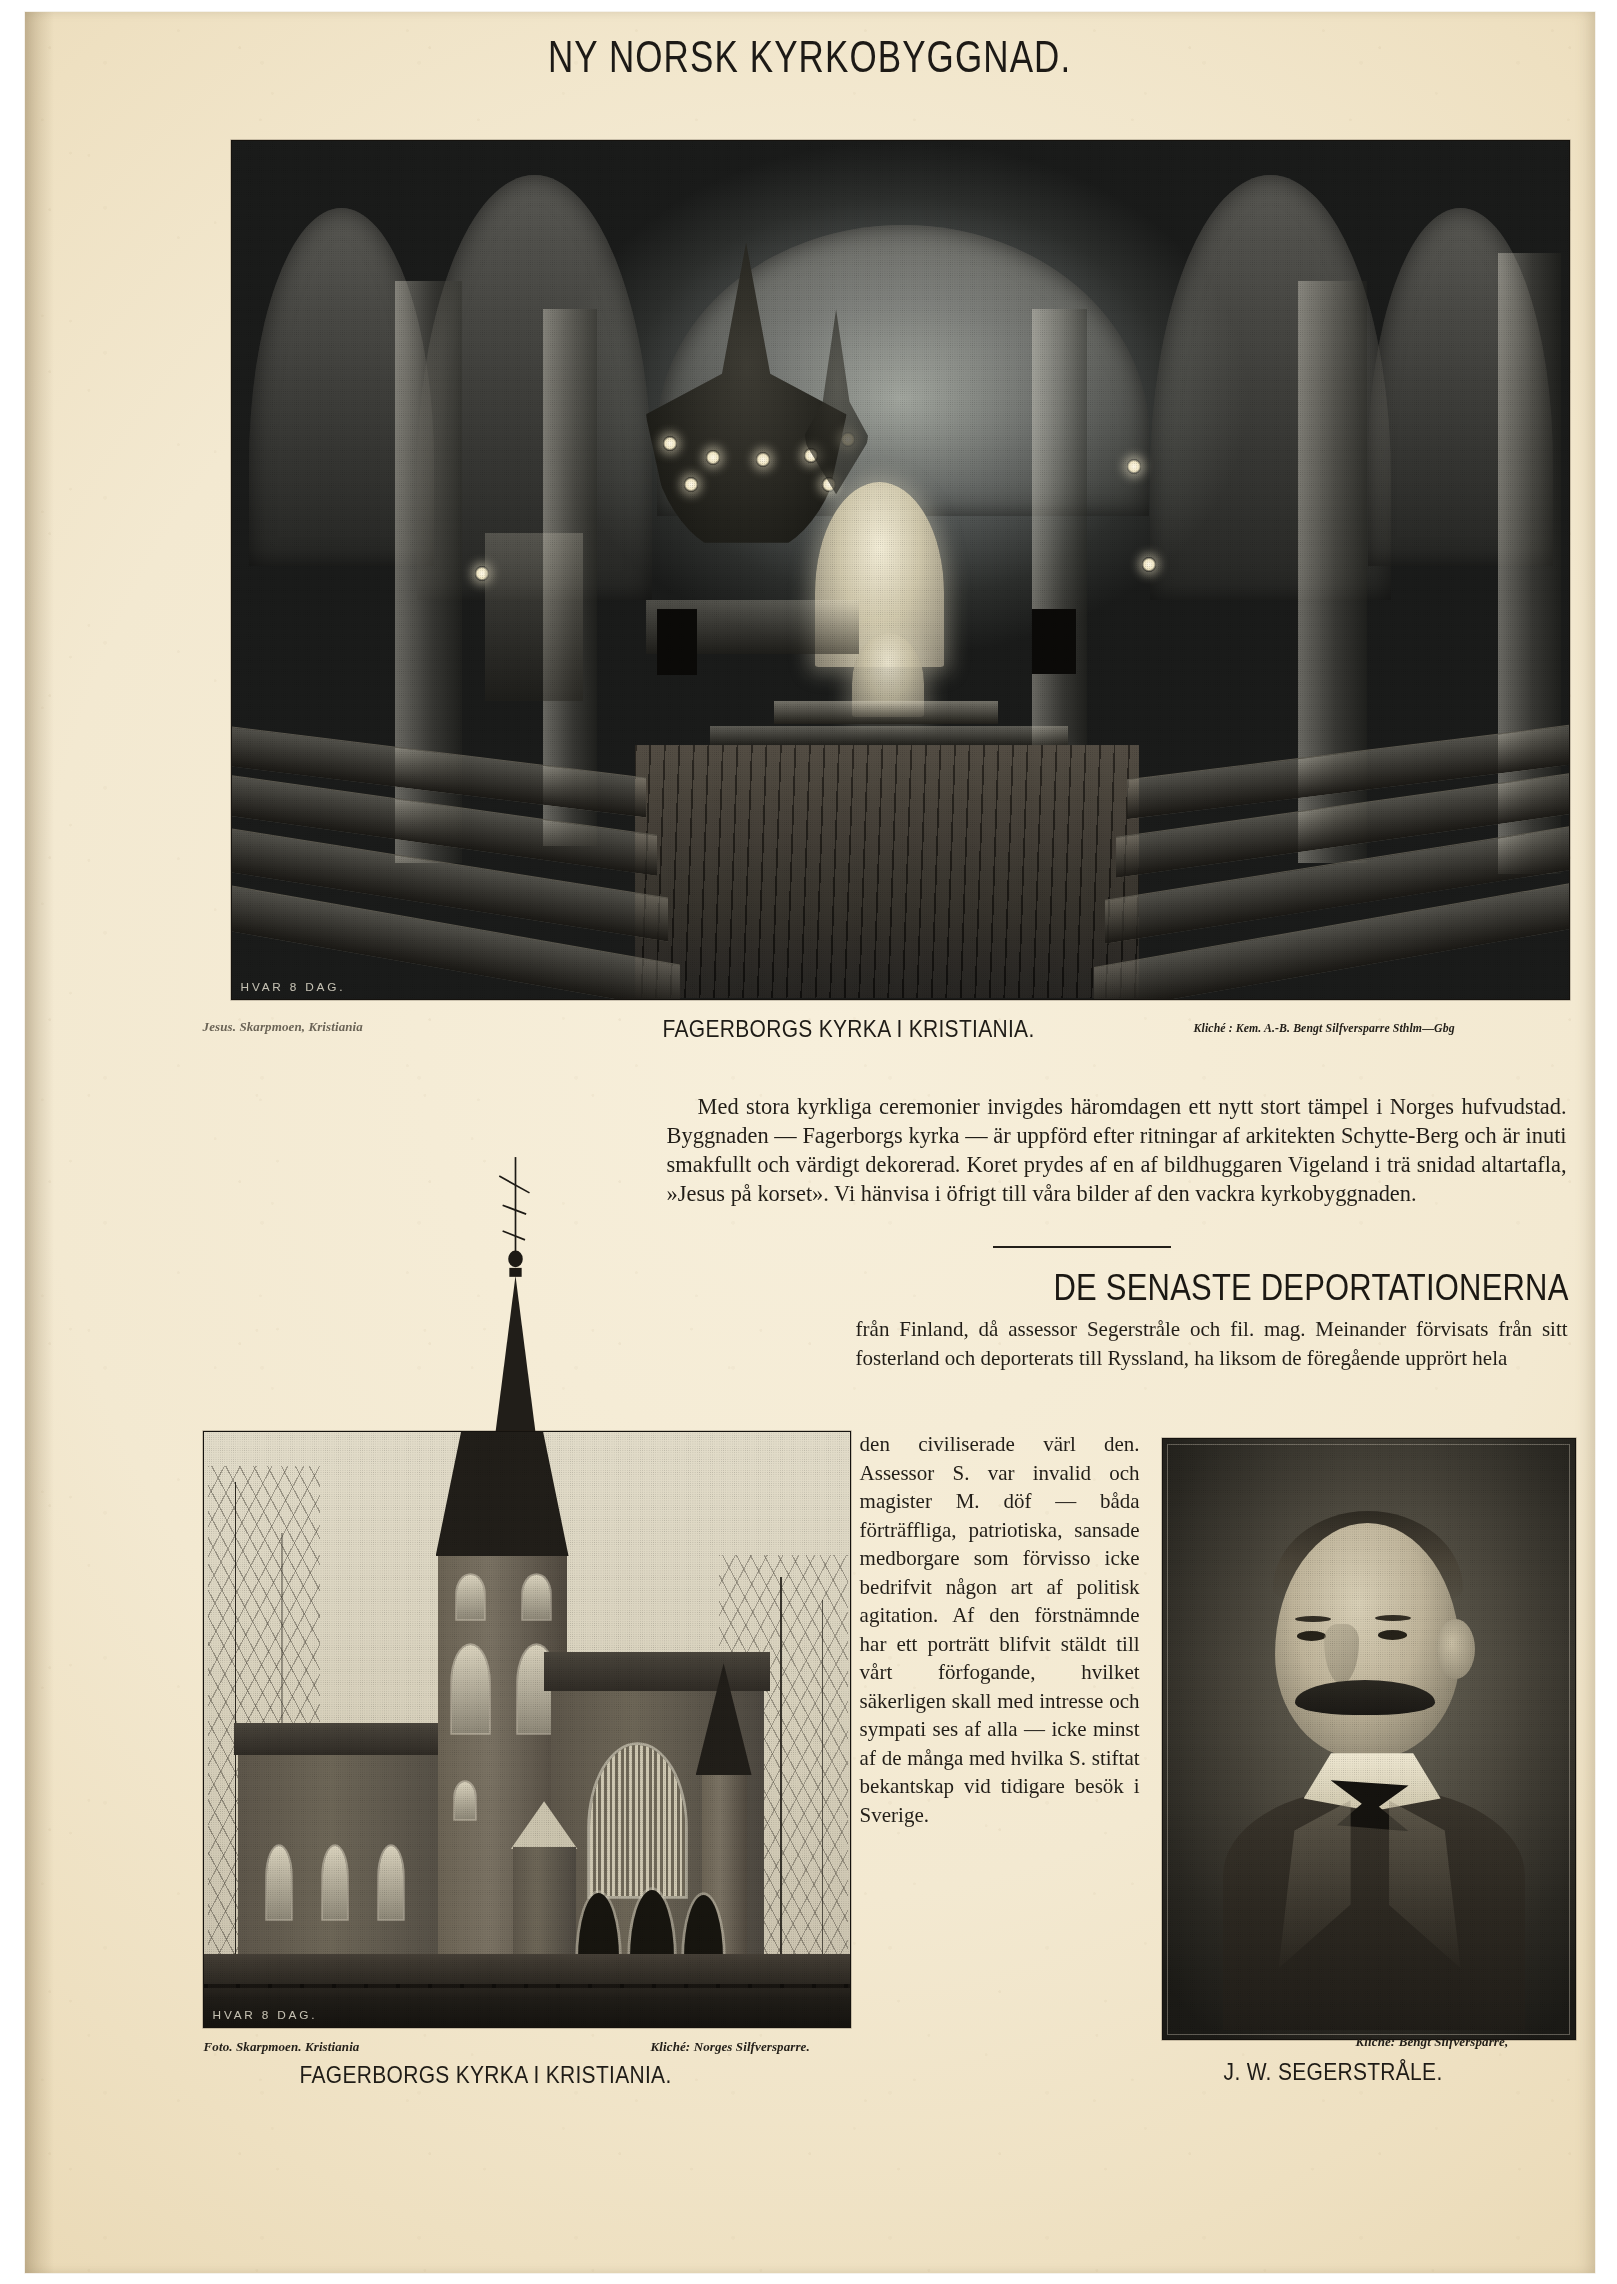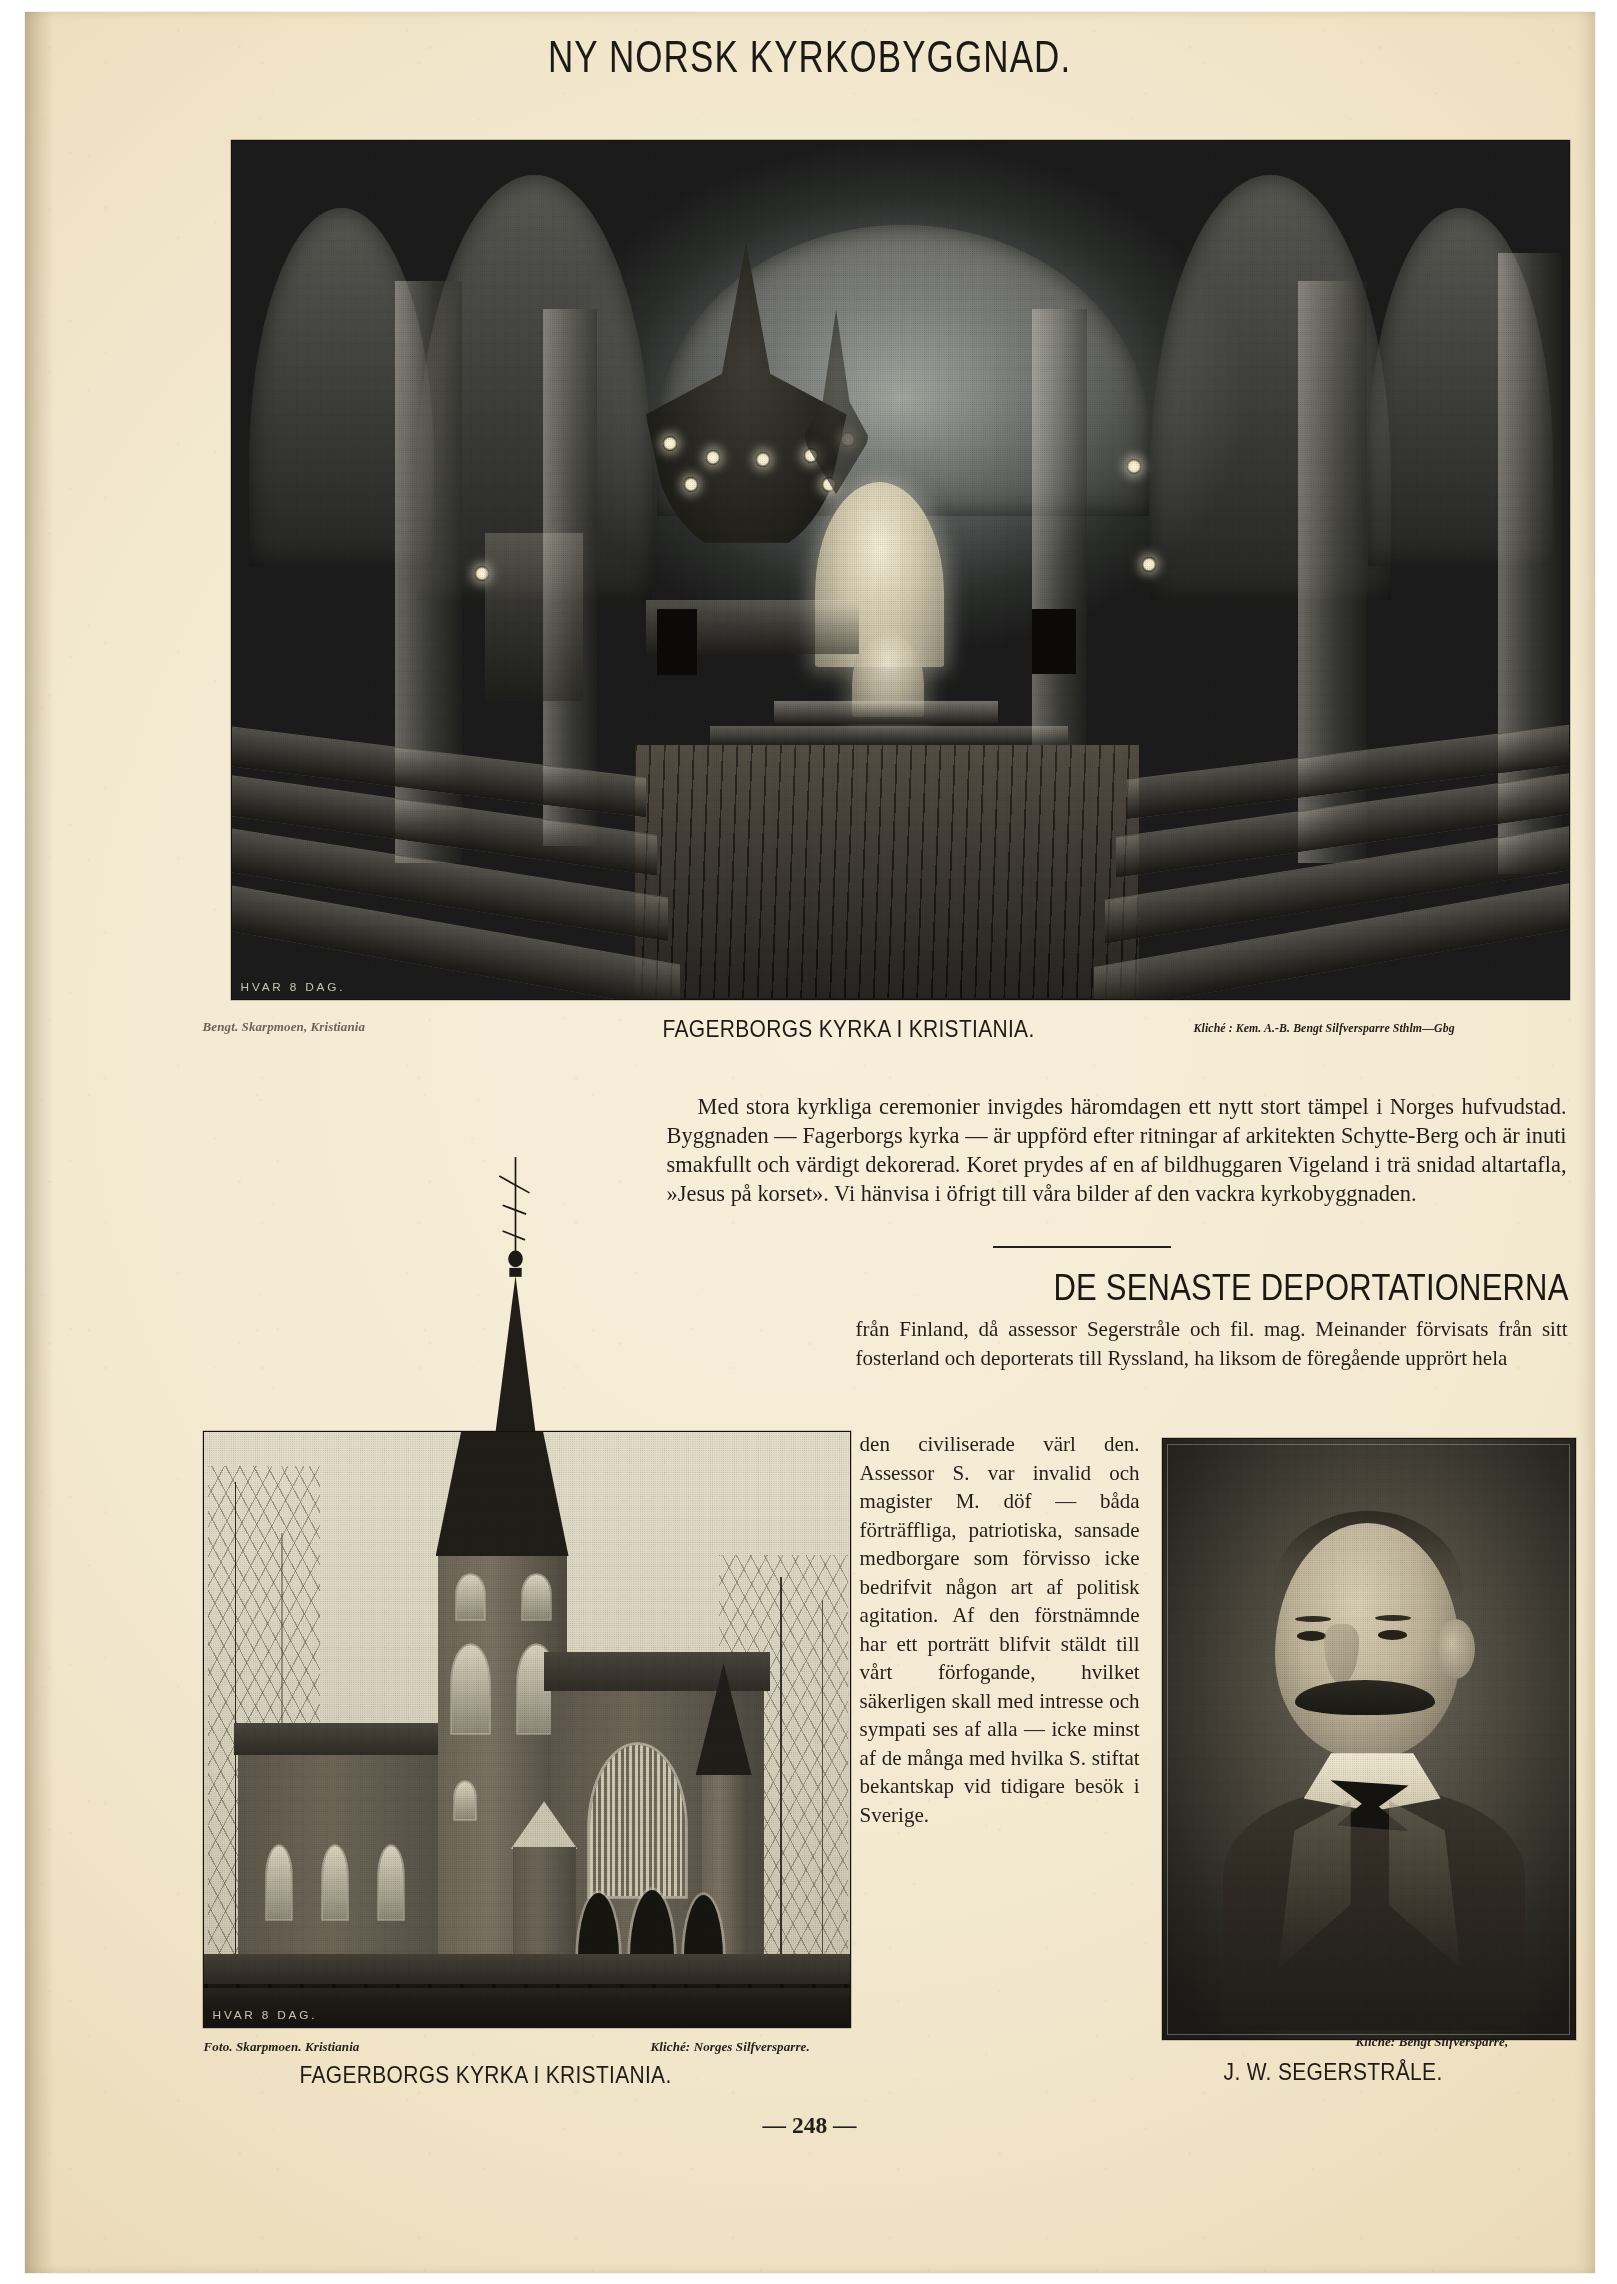--- a/index.html
+++ b/index.html
@@ -424,21 +424,21 @@
     <div class="pew" style="left:0px;   top:664px; width:425px; height:40px; transform: skewY(8deg);"></div>
     <div class="pew" style="left:0px;   top:722px; width:436px; height:43px; transform: skewY(9deg);"></div>
     <div class="pew" style="left:0px;   top:784px; width:448px; height:45px; transform: skewY(10deg);"></div>
     <div class="pew" style="left:895px; top:611px; width:442px; height:39px; transform: skewY(-7deg);"></div>
     <div class="pew" style="left:884px; top:664px; width:453px; height:40px; transform: skewY(-8deg);"></div>
     <div class="pew" style="left:873px; top:722px; width:464px; height:43px; transform: skewY(-9deg);"></div>
     <div class="pew" style="left:862px; top:784px; width:476px; height:45px; transform: skewY(-10deg);"></div>
     <div class="wm">HVAR 8 DAG.</div>
   </div>
 
-  <div class="credit faded" style="left:178px; top:1007px;">Bengt. Skarpmoen, Kristiania</div>
+  <div class="credit faded" style="left:178px; top:1007px;">Jesus. Skarpmoen, Kristiania</div>
   <div class="caption" style="left:638px; top:1003px;">FAGERBORGS KYRKA I KRISTIANIA.</div>
   <div class="credit" style="left:1169px; top:1009px; font-size:11.8px;text-align:center;">Kliché : Kem. A.-B. Bengt Silfversparre Sthlm—Gbg</div>
 
   <div class="bodytext" id="article-one">Med stora kyrkliga ceremonier invigdes häromdagen ett nytt stort tämpel i Norges hufvudstad. Byggnaden — Fagerborgs kyrka — är uppförd efter ritningar af arkitekten Schytte-Berg och är inuti smakfullt och värdigt dekorerad. Koret prydes af en af bildhuggaren Vigeland i trä snidad altartafla, »Jesus på korset». Vi hänvisa i öfrigt till våra bilder af den vackra kyrkobyggnaden.</div>
 
   <div id="divider-rule"></div>
 
   <div id="article-two-head">DE SENASTE DEPORTATIONERNA</div>
   <div class="bodytext" id="article-two-lead">från Finland, då assessor Segerstråle och fil. mag. Meinander förvisats från sitt fosterland och deporterats till Ryssland, ha liksom de föregående upprört hela</div>
   <div class="bodytext" id="article-two-col">den civiliserade värl den. Assessor S. var invalid och magister M. döf — båda förträffliga, patriotiska, sansade medborgare som förvisso icke bedrifvit någon art af politisk agitation. Af den förstnämnde har ett porträtt blifvit stäldt till vårt förfogande, hvilket säkerligen skall med intresse och sympati ses af alla — icke minst af de många med hvilka S. stiftat bekantskap vid tidigare besök i Sverige.</div>
@@ -515,16 +515,15 @@
     <div class="moustache"></div>
     <div class="collar"></div>
     <div class="bowtie"></div>
     <div class="lapelL"></div>
     <div class="lapelR"></div>
   </div>
 
   <div class="credit" style="left:1331px; top:2022px;font-style:italic;">Kliché: Bengt Silfversparre,</div>
   <div class="caption" style="left:1199px; top:2046px;">J. W. SEGERSTRÅLE.</div>
 
-  <div id="page-number">— 248 —</div>
 
 </div>
 
 
 </body></html>

